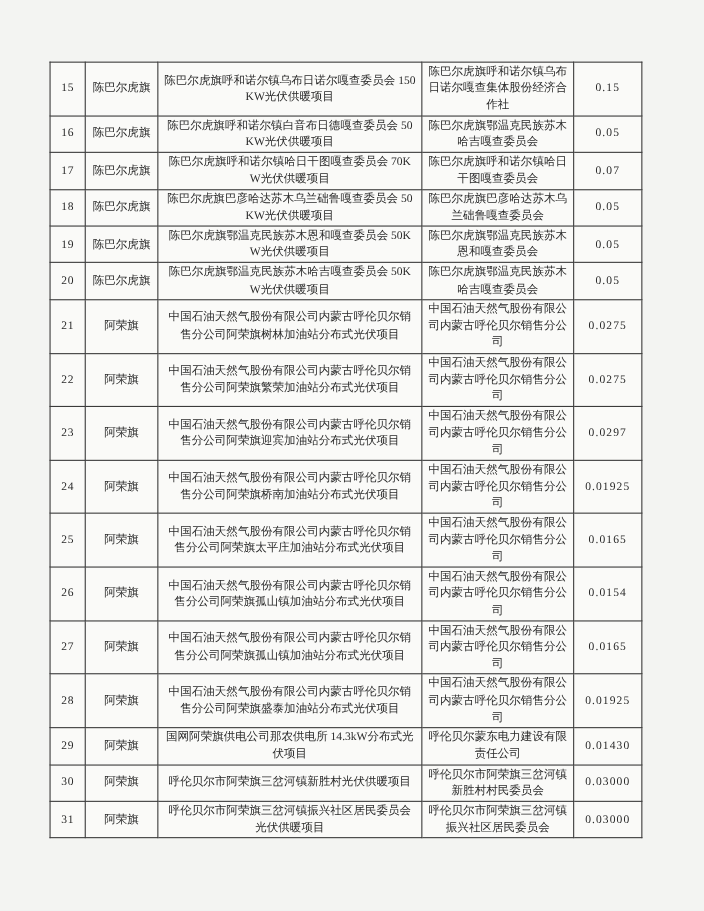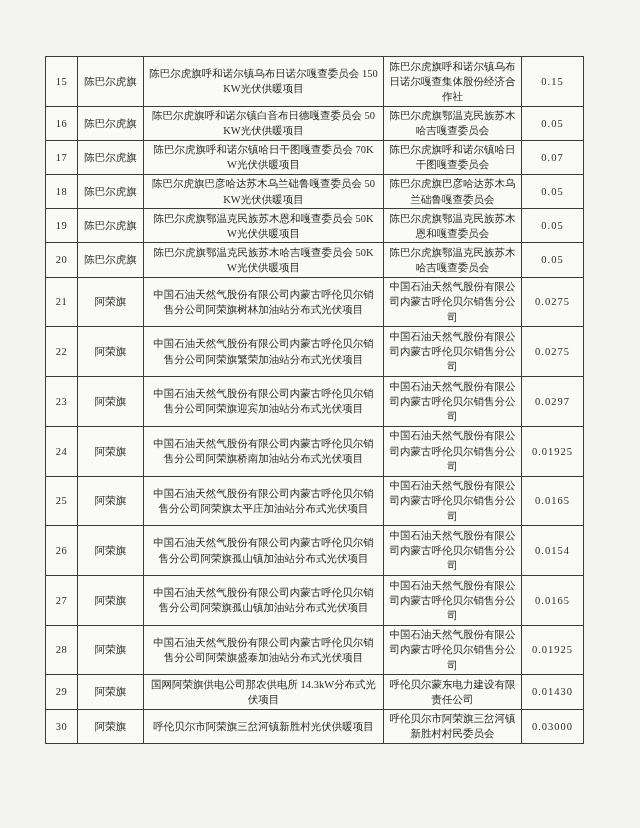--- a/index.html
+++ b/index.html
@@ -175,15 +175,22 @@
           <td class="cell-company">呼伦贝尔蒙东电力建设有限责任公司</td>
           <td class="cell-price">0.01430</td>
         </tr>
         <tr>
           <td class="cell-no">30</td>
           <td class="cell-region">阿荣旗</td>
           <td class="cell-project">呼伦贝尔市阿荣旗三岔河镇新胜村光伏供暖项目</td>
           <td class="cell-company">呼伦贝尔市阿荣旗三岔河镇新胜村村民委员会</td>
           <td class="cell-price">0.03000</td>
         </tr>
+        <tr>
+          <td class="cell-no">31</td>
+          <td class="cell-region">阿荣旗</td>
+          <td class="cell-project">呼伦贝尔市阿荣旗三岔河镇振兴社区居民委员会光伏供暖项目</td>
+          <td class="cell-company">呼伦贝尔市阿荣旗三岔河镇振兴社区居民委员会</td>
+          <td class="cell-price">0.03000</td>
+        </tr>
       </tbody>
   </table>
 </div>
 
 </body></html>

